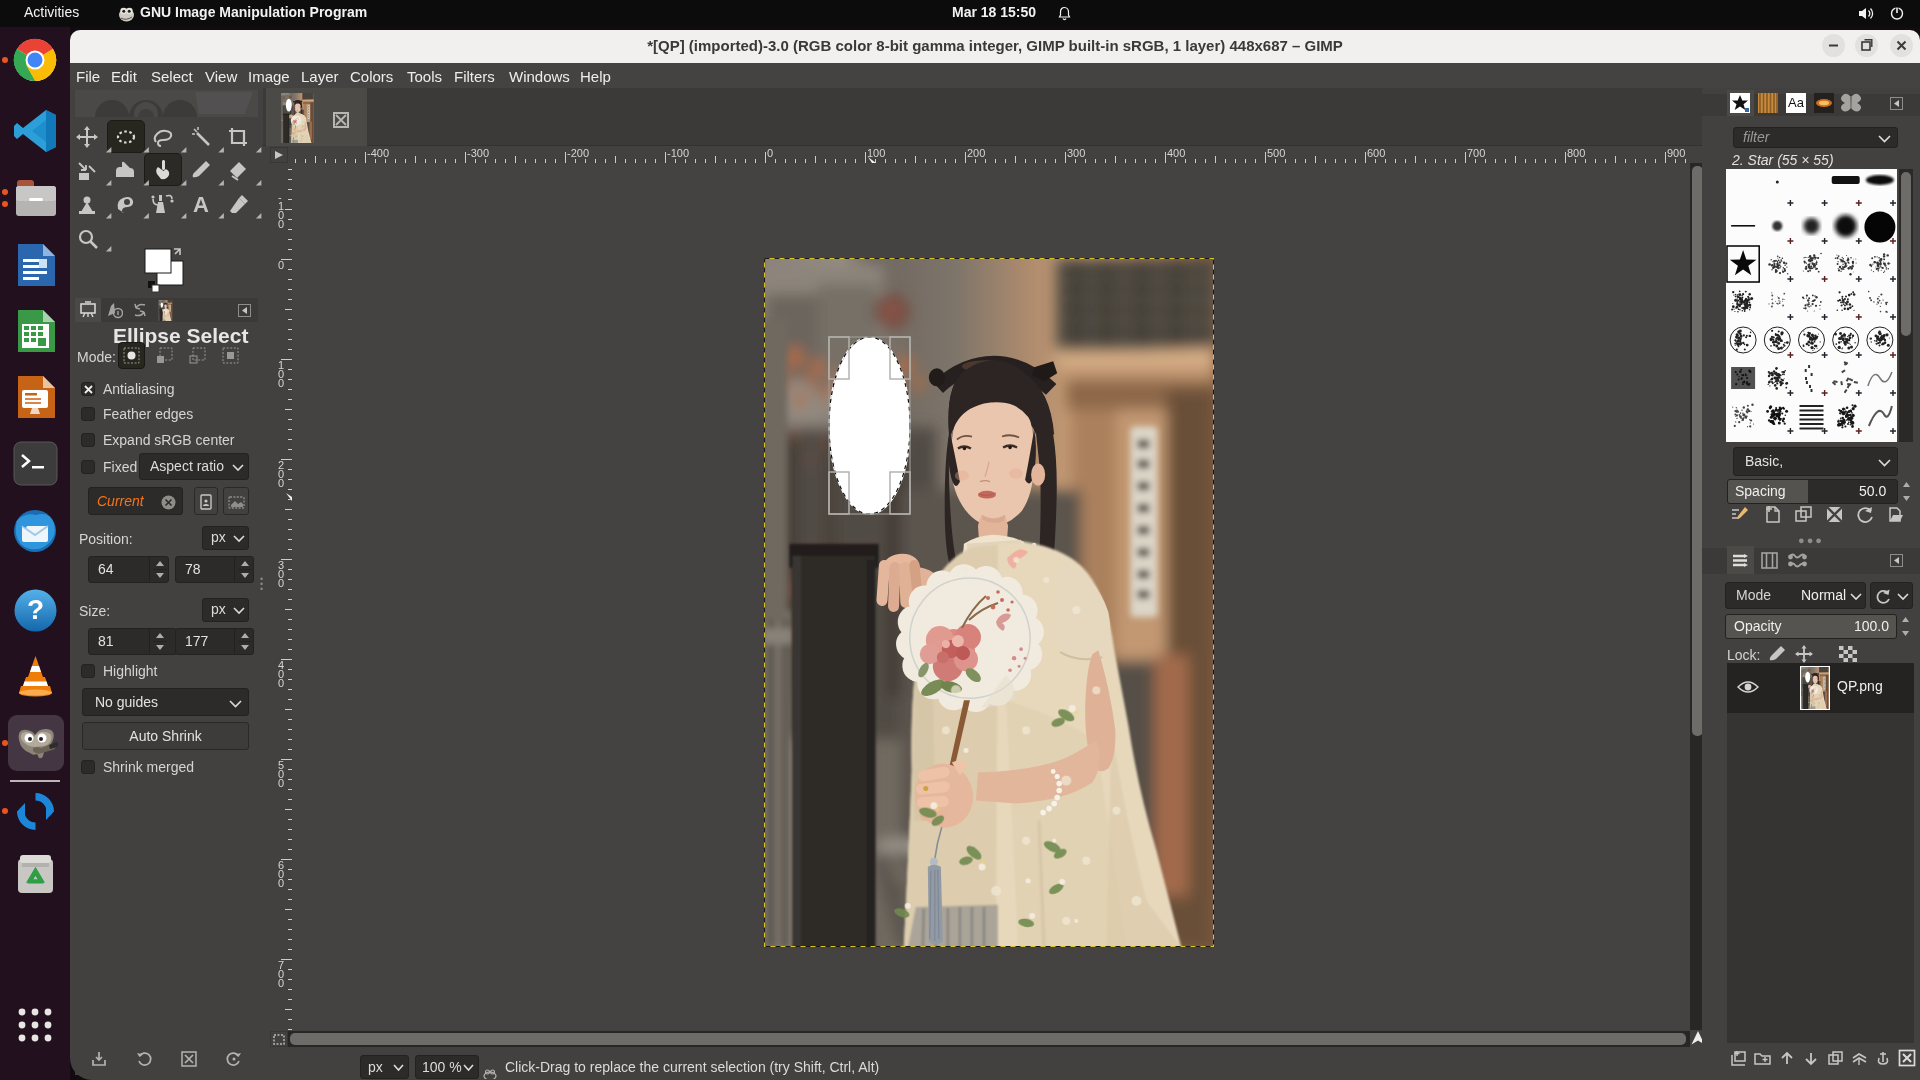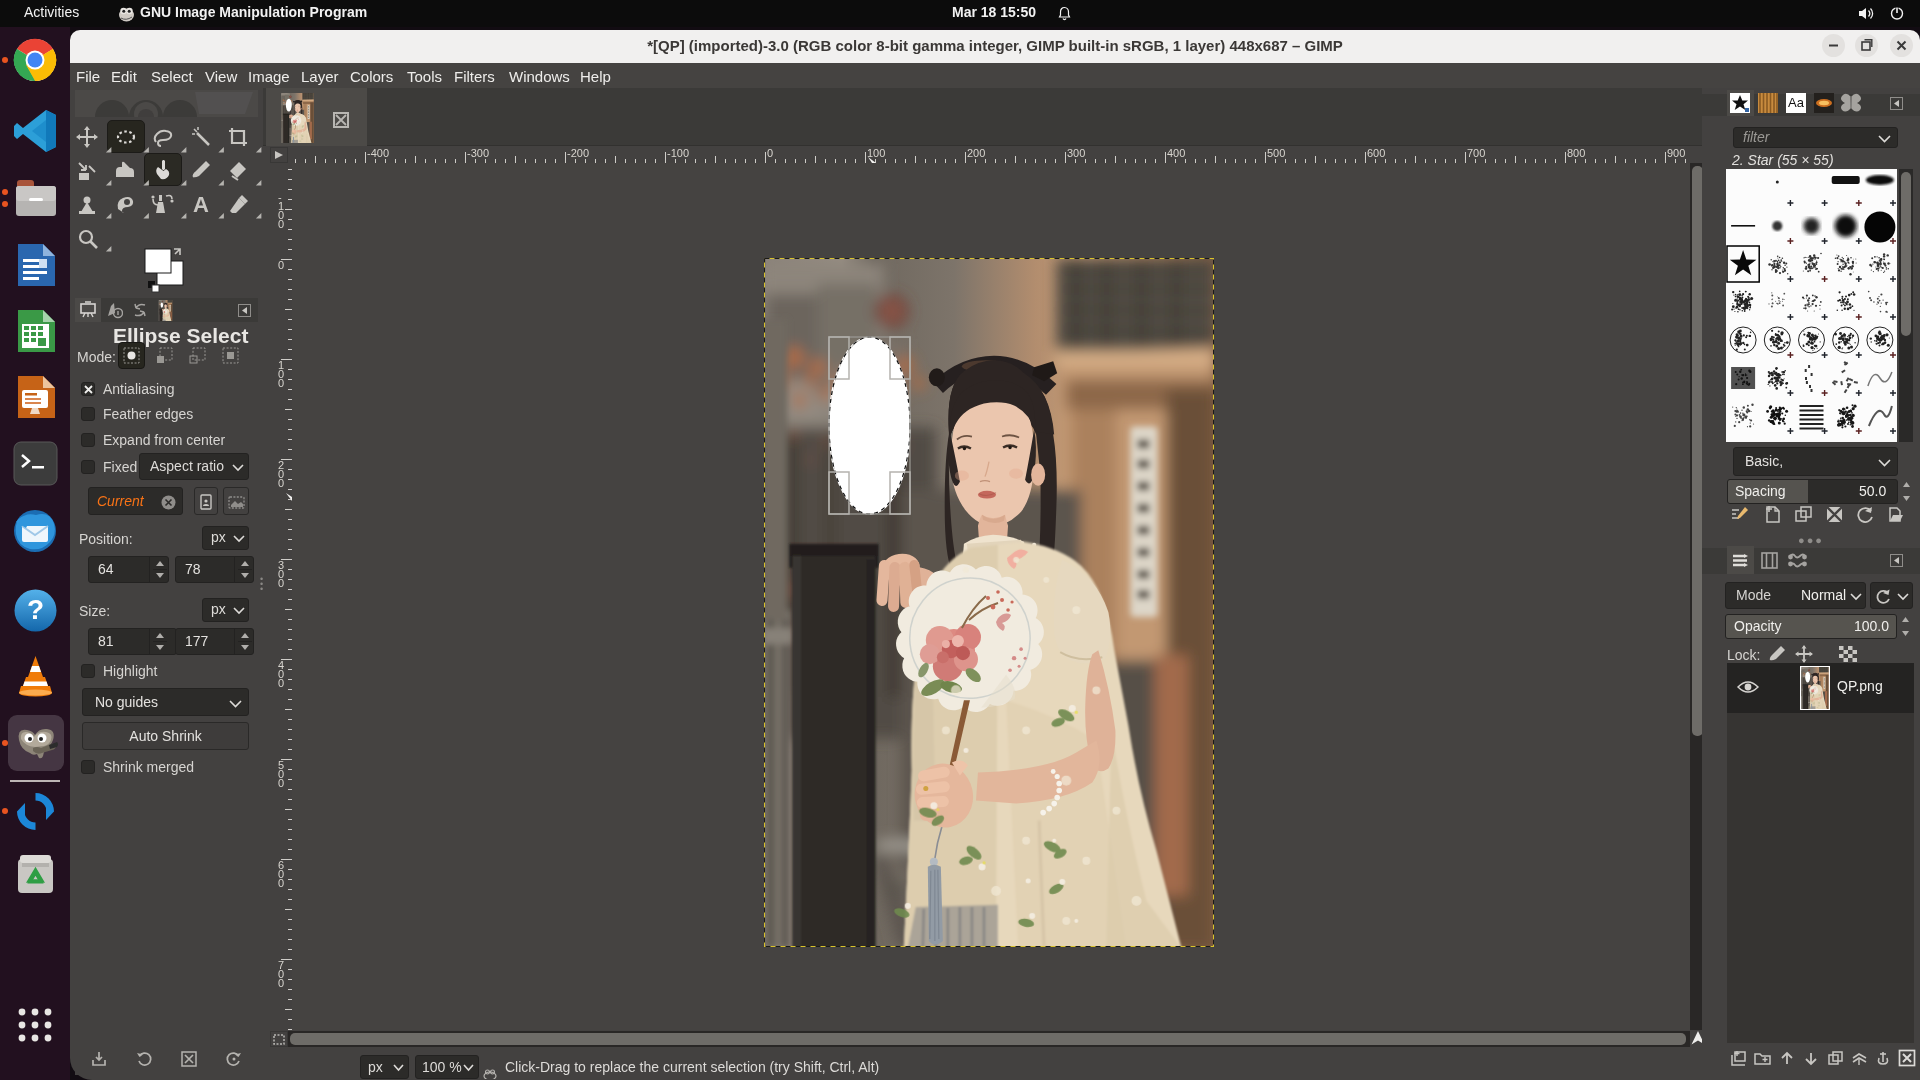--- a/index.html
+++ b/index.html
@@ -669,21 +669,21 @@
         <rect x="5" y="5" width="7" height="7" fill="#9a9894"></rect>
       </svg>
     <div class="abs wdark" style="left:6px;top:84px;width:14px;height:14px;"></div>
     <svg class="abs" style="left:8px;top:86px;" width="11" height="11" viewBox="0 0 11 11">
         <path d="M2 2 L9 9 M9 2 L2 9" stroke="#f0efed" stroke-width="1.8"></path>
       </svg>
     <div class="abs" style="left:28px;top:83px;">Antialiasing</div>
     <div class="abs wdark" style="left:6px;top:109px;width:14px;height:14px;"></div>
     <div class="abs" style="left:28px;top:108px;">Feather edges</div>
     <div class="abs wdark" style="left:6px;top:135px;width:14px;height:14px;"></div>
-    <div class="abs" style="left:28px;top:134px;">Expand from center</div>
+    <div class="abs" style="left:28px;top:134px;">Expand sRGB center</div>
     <div class="abs wdark" style="left:6px;top:162px;width:14px;height:14px;"></div>
     <div class="abs" style="left:28px;top:161px;">Fixed</div>
     <div class="abs wdark" style="left:64px;top:155px;width:110px;height:27px;padding-left:16px;">
         <span class="abs" style="left:10px;top:4px;color:#dddbd8;">Aspect ratio</span>
         <svg class="abs" style="left:92px;top:10px;" width="12" height="8" viewBox="0 0 12 8">
           <path d="M1 1 L6 6 L11 1" stroke="#dddbd8" stroke-width="1.6" fill="none"></path>
         </svg>
       </div>
     <div class="abs wdark" style="left:13px;top:189px;width:95px;height:28px;">
         <span class="abs" style="left:8px;top:5px;font-style:italic;color:#f97316;">Current</span>

